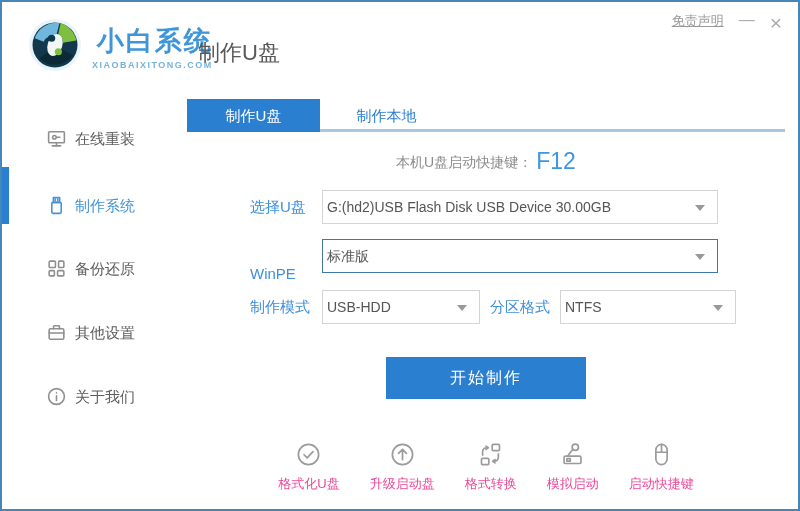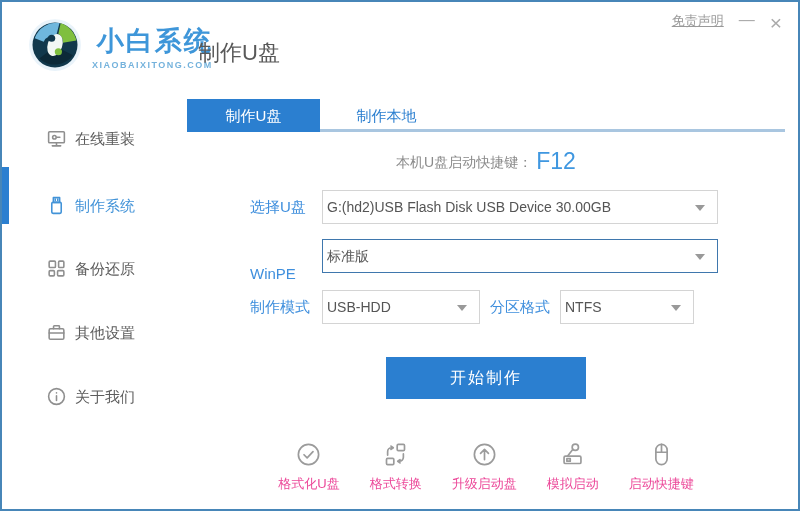--- a/index.html
+++ b/index.html
@@ -46,21 +46,21 @@
   .dd{ position:absolute; height:34px; border:1px solid #d4d4d4; background:#fff;
        font-size:14px; color:#555; line-height:32px; padding-left:4px; cursor:pointer;
        white-space:nowrap; overflow:hidden; }
   .dd.focus{ border-color:#3f77ad; }
   .dd .arrow{ position:absolute; right:12px; top:14px; width:0; height:0;
               border-left:5px solid transparent; border-right:5px solid transparent;
               border-top:6px solid #999; }
   .lb-usb{ left:63px; top:98px; }  .dd-usb{ left:135px; top:98px; width:396px; }
   .lb-pe{ left:63px; top:165px; }  .dd-pe{ left:135px; top:147px; width:396px; }
   .lb-mode{ left:63px; top:198px; } .dd-mode{ left:135px; top:198px; width:158px; }
-  .lb-part{ left:303px; top:198px; } .dd-part{ left:373px; top:198px; width:134px; }
+  .lb-part{ left:303px; top:198px; } .dd-part{ left:373px; top:198px; width:176px; }
   .start-btn{ position:absolute; left:199px; top:265px; width:200px; height:42px;
               background:#2b7fd0; color:#fff; font-size:16px; border:none; cursor:pointer;
               font-family:inherit; letter-spacing:2px; }
   
   .tools{ position:absolute; left:0; right:13px; bottom:16px; display:flex;
           justify-content:center; gap:30px; }
   .tool{ display:flex; flex-direction:column; align-items:center; gap:7px;
          color:#ec4899; font-size:13px; cursor:pointer; white-space:nowrap; }
   .tool svg{ width:27px; height:27px; fill:none; stroke:#9b9b9b; stroke-width:1.5;
              stroke-linecap:round; stroke-linejoin:round; }
@@ -185,36 +185,36 @@
     <div class="tools">
       <div class="tool">
         <svg viewBox="0 0 24 24">
           <circle cx="12" cy="12" r="9"></circle>
           <path d="M8 12.2 l2.8 2.8 L16 9.5"></path>
         </svg>
         <span>格式化U盘</span>
       </div>
       <div class="tool">
         <svg viewBox="0 0 24 24">
+          <circle cx="12" cy="12" r="9"></circle>
+          <path d="M12 16.5 V8 M8.5 11 L12 7.5 L15.5 11"></path>
+        </svg>
+        <span>升级启动盘</span>
+      </div>
+      <div class="tool">
+        <svg viewBox="0 0 24 24">
           <rect x="13.5" y="3" width="6.5" height="5.5" rx="1"></rect>
           <rect x="4" y="15.5" width="6.5" height="5.5" rx="1"></rect>
           <path d="M5 12.5 V9.5 a3.5 3.5 0 0 1 3.5 -3.5 h1.5 M8 4.5 l2 1.5 l-2 1.5"></path>
           <path d="M19 11.5 v3 a3.5 3.5 0 0 1 -3.5 3.5 h-1.5 M16 16.5 l-2 1.5 l2 1.5"></path>
         </svg>
         <span>格式转换</span>
       </div>
       <div class="tool">
         <svg viewBox="0 0 24 24">
-          <circle cx="12" cy="12" r="9"></circle>
-          <path d="M12 16.5 V8 M8.5 11 L12 7.5 L15.5 11"></path>
-        </svg>
-        <span>升级启动盘</span>
-      </div>
-      <div class="tool">
-        <svg viewBox="0 0 24 24">
           <circle cx="14.5" cy="5.5" r="2.8"></circle>
           <path d="M12.4 7.4 L7.5 13.5"></path>
           <rect x="4.5" y="13.5" width="15" height="6.5" rx="1.2"></rect>
           <rect x="7" y="15.7" width="3" height="2.2"></rect>
         </svg>
         <span>模拟启动</span>
       </div>
       <div class="tool">
         <svg viewBox="0 0 24 24">
           <rect x="7" y="3" width="10" height="18" rx="5"></rect>

